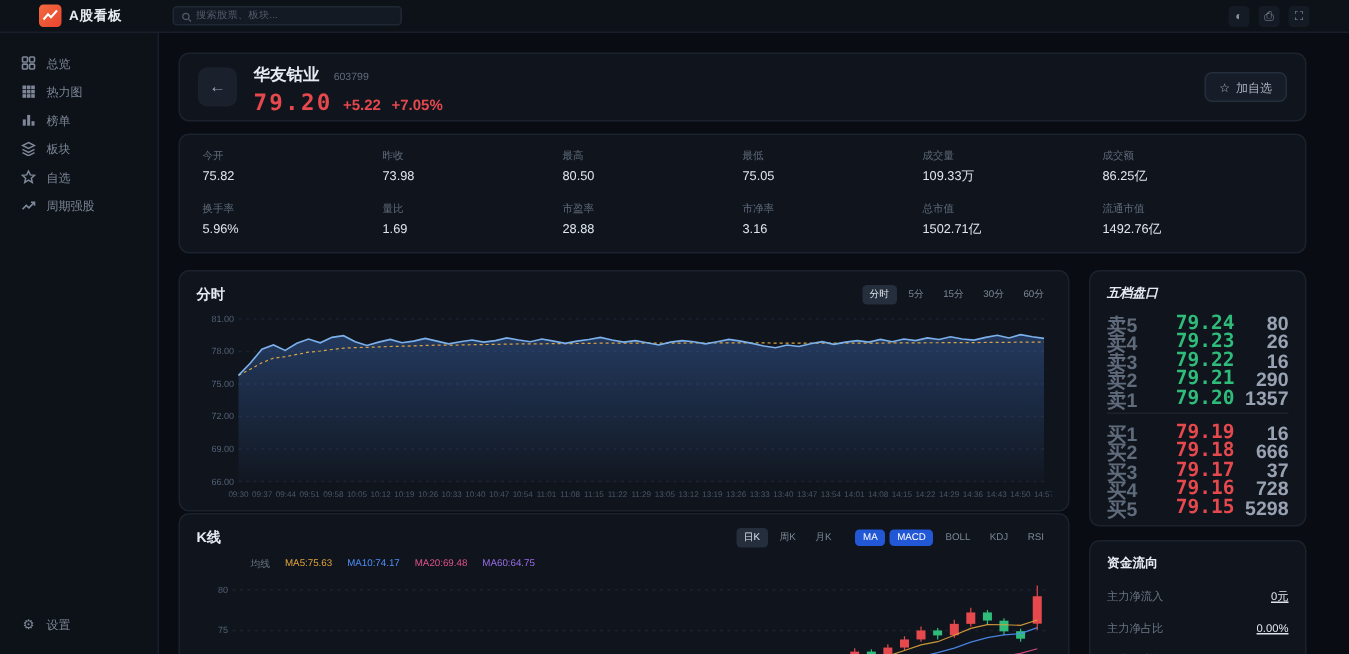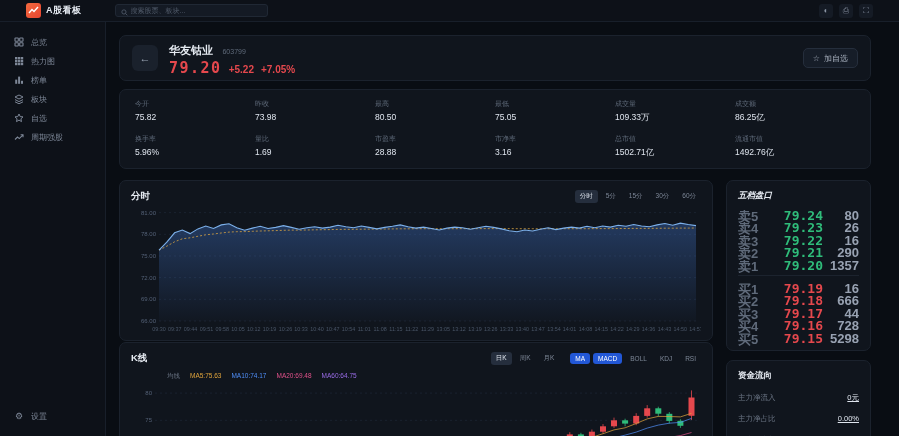--- a/index.html
+++ b/index.html
@@ -499,21 +499,21 @@
               <span class="ob-qty">16</span>
             </div>
             <div class="ob-row bid">
               <span class="ob-label">买2</span>
               <span class="ob-price">79.18</span>
               <span class="ob-qty">666</span>
             </div>
             <div class="ob-row bid">
               <span class="ob-label">买3</span>
               <span class="ob-price">79.17</span>
-              <span class="ob-qty">44</span>
+              <span class="ob-qty">37</span>
             </div>
             <div class="ob-row bid">
               <span class="ob-label">买4</span>
               <span class="ob-price">79.16</span>
               <span class="ob-qty">728</span>
             </div>
             <div class="ob-row bid">
               <span class="ob-label">买5</span>
               <span class="ob-price">79.15</span>
               <span class="ob-qty">5298</span>

